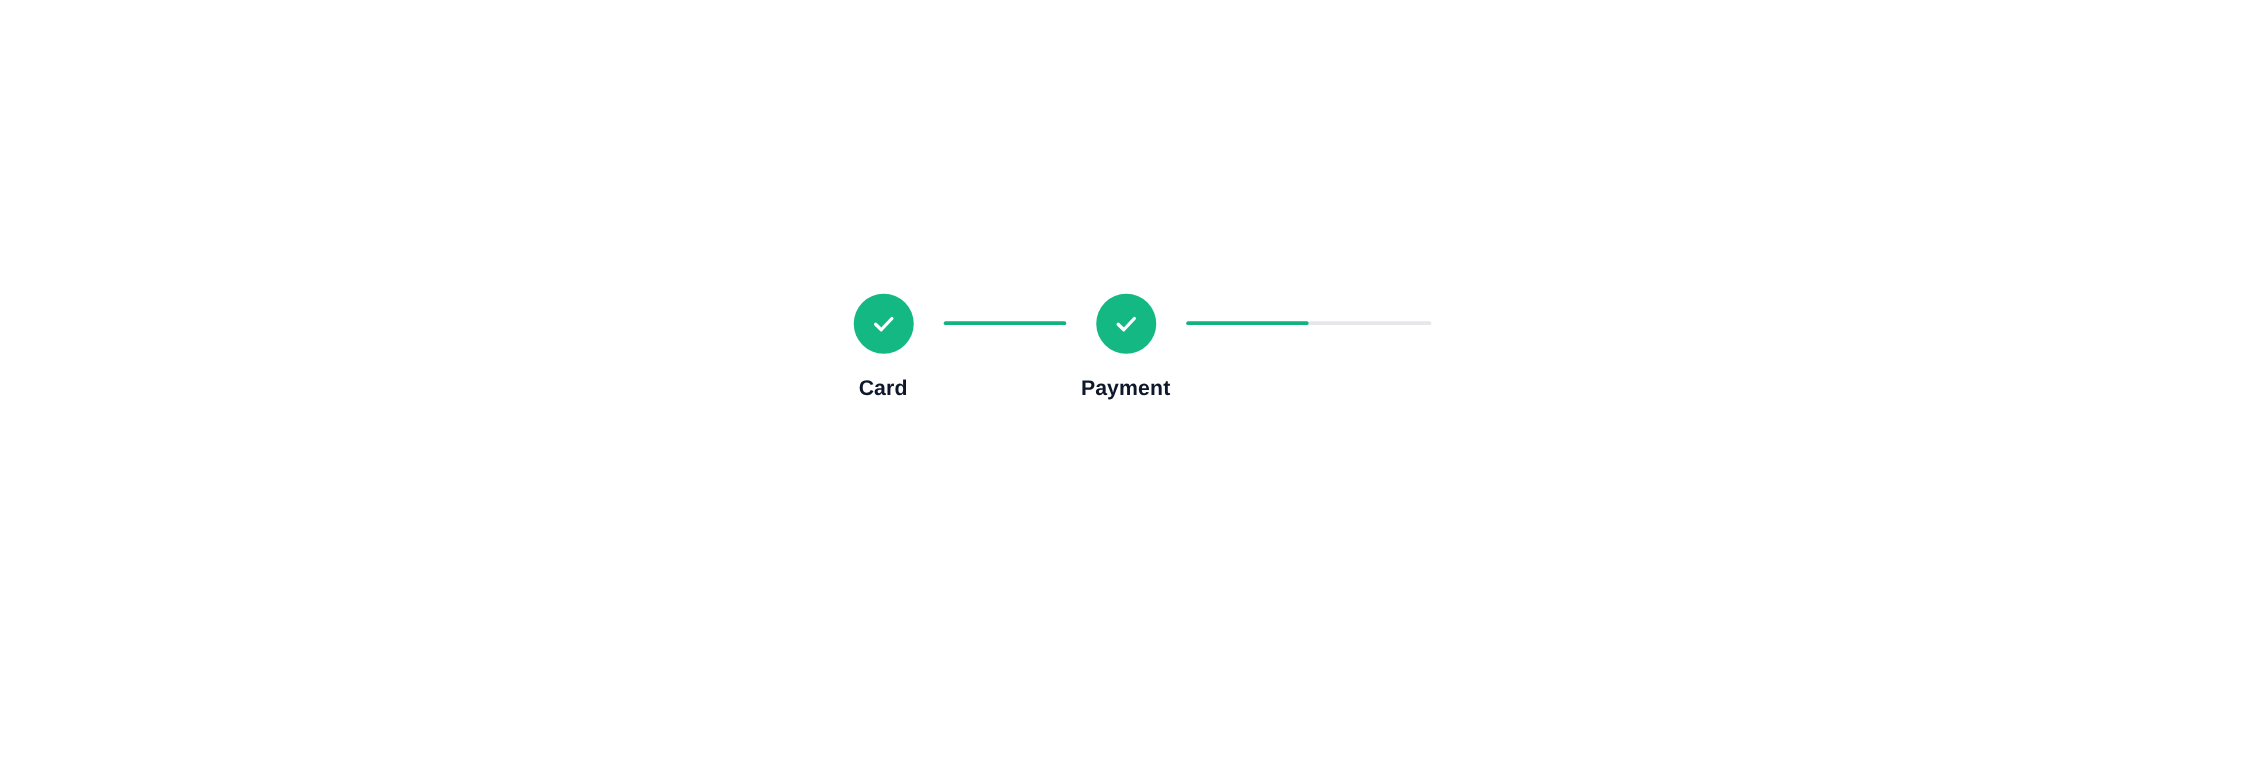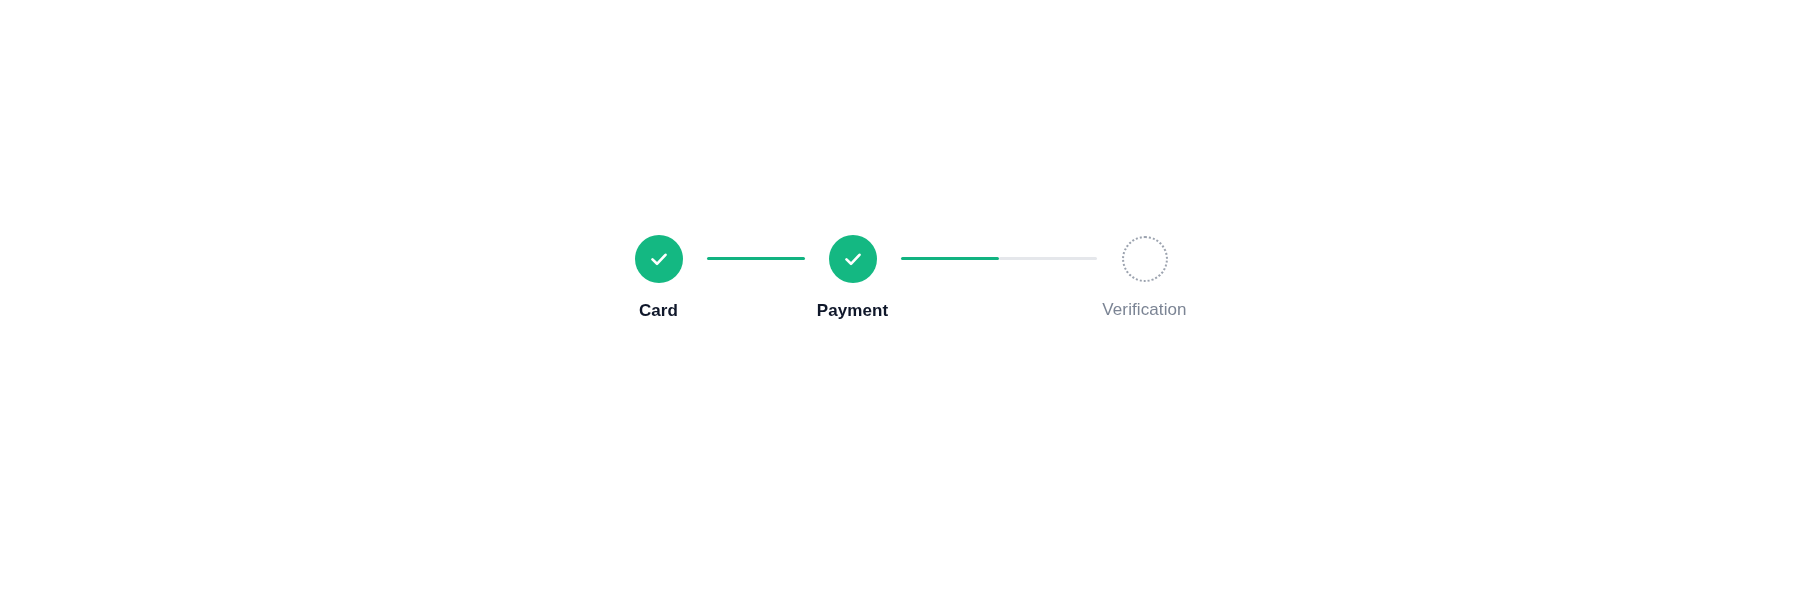--- a/index.html
+++ b/index.html
@@ -150,21 +150,15 @@
         </svg>
       </div>
       <div class="step-label tone-done">Payment</div>
     </div>
 
     <div class="connector tone-done"></div>
 
 
     <div class="connector tone-todo"></div>
 
-    <div class="step">
-      <div class="node is-pending">
-        <span></span>
-      </div>
-      <div class="step-label tone-todo">Verification</div>
-    </div>
 
   </div>
 </div>
 
 </body></html>

